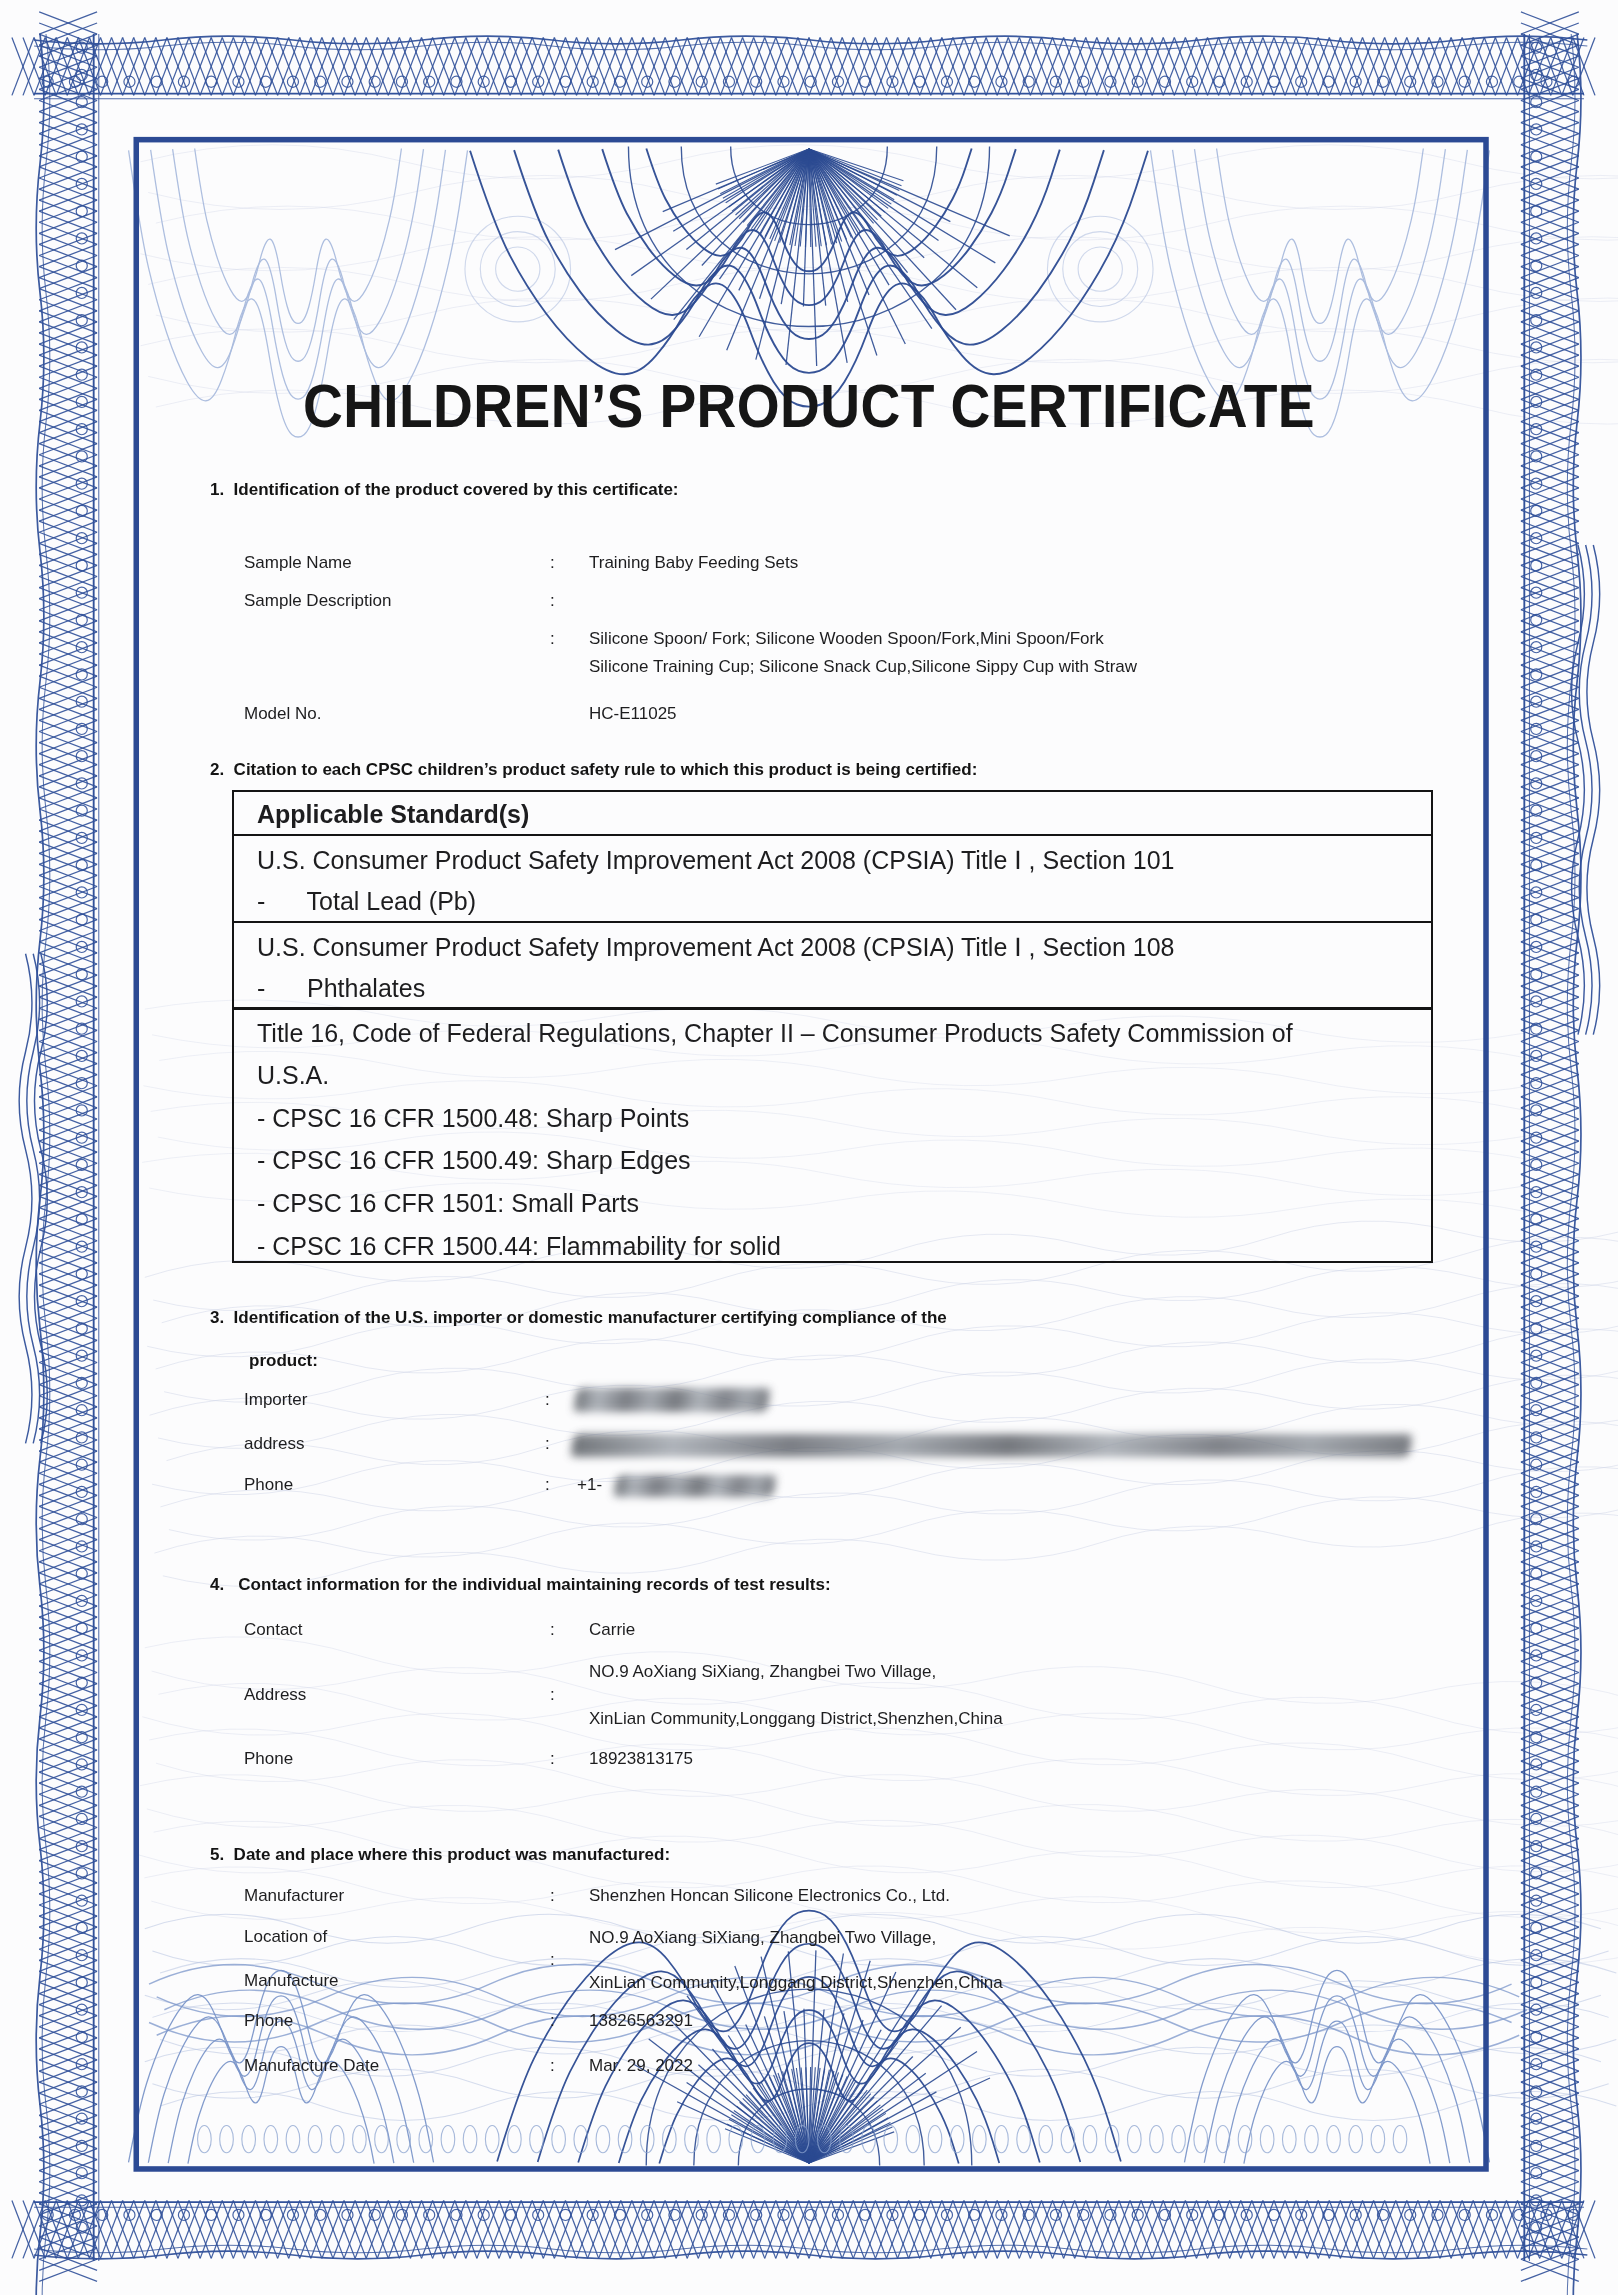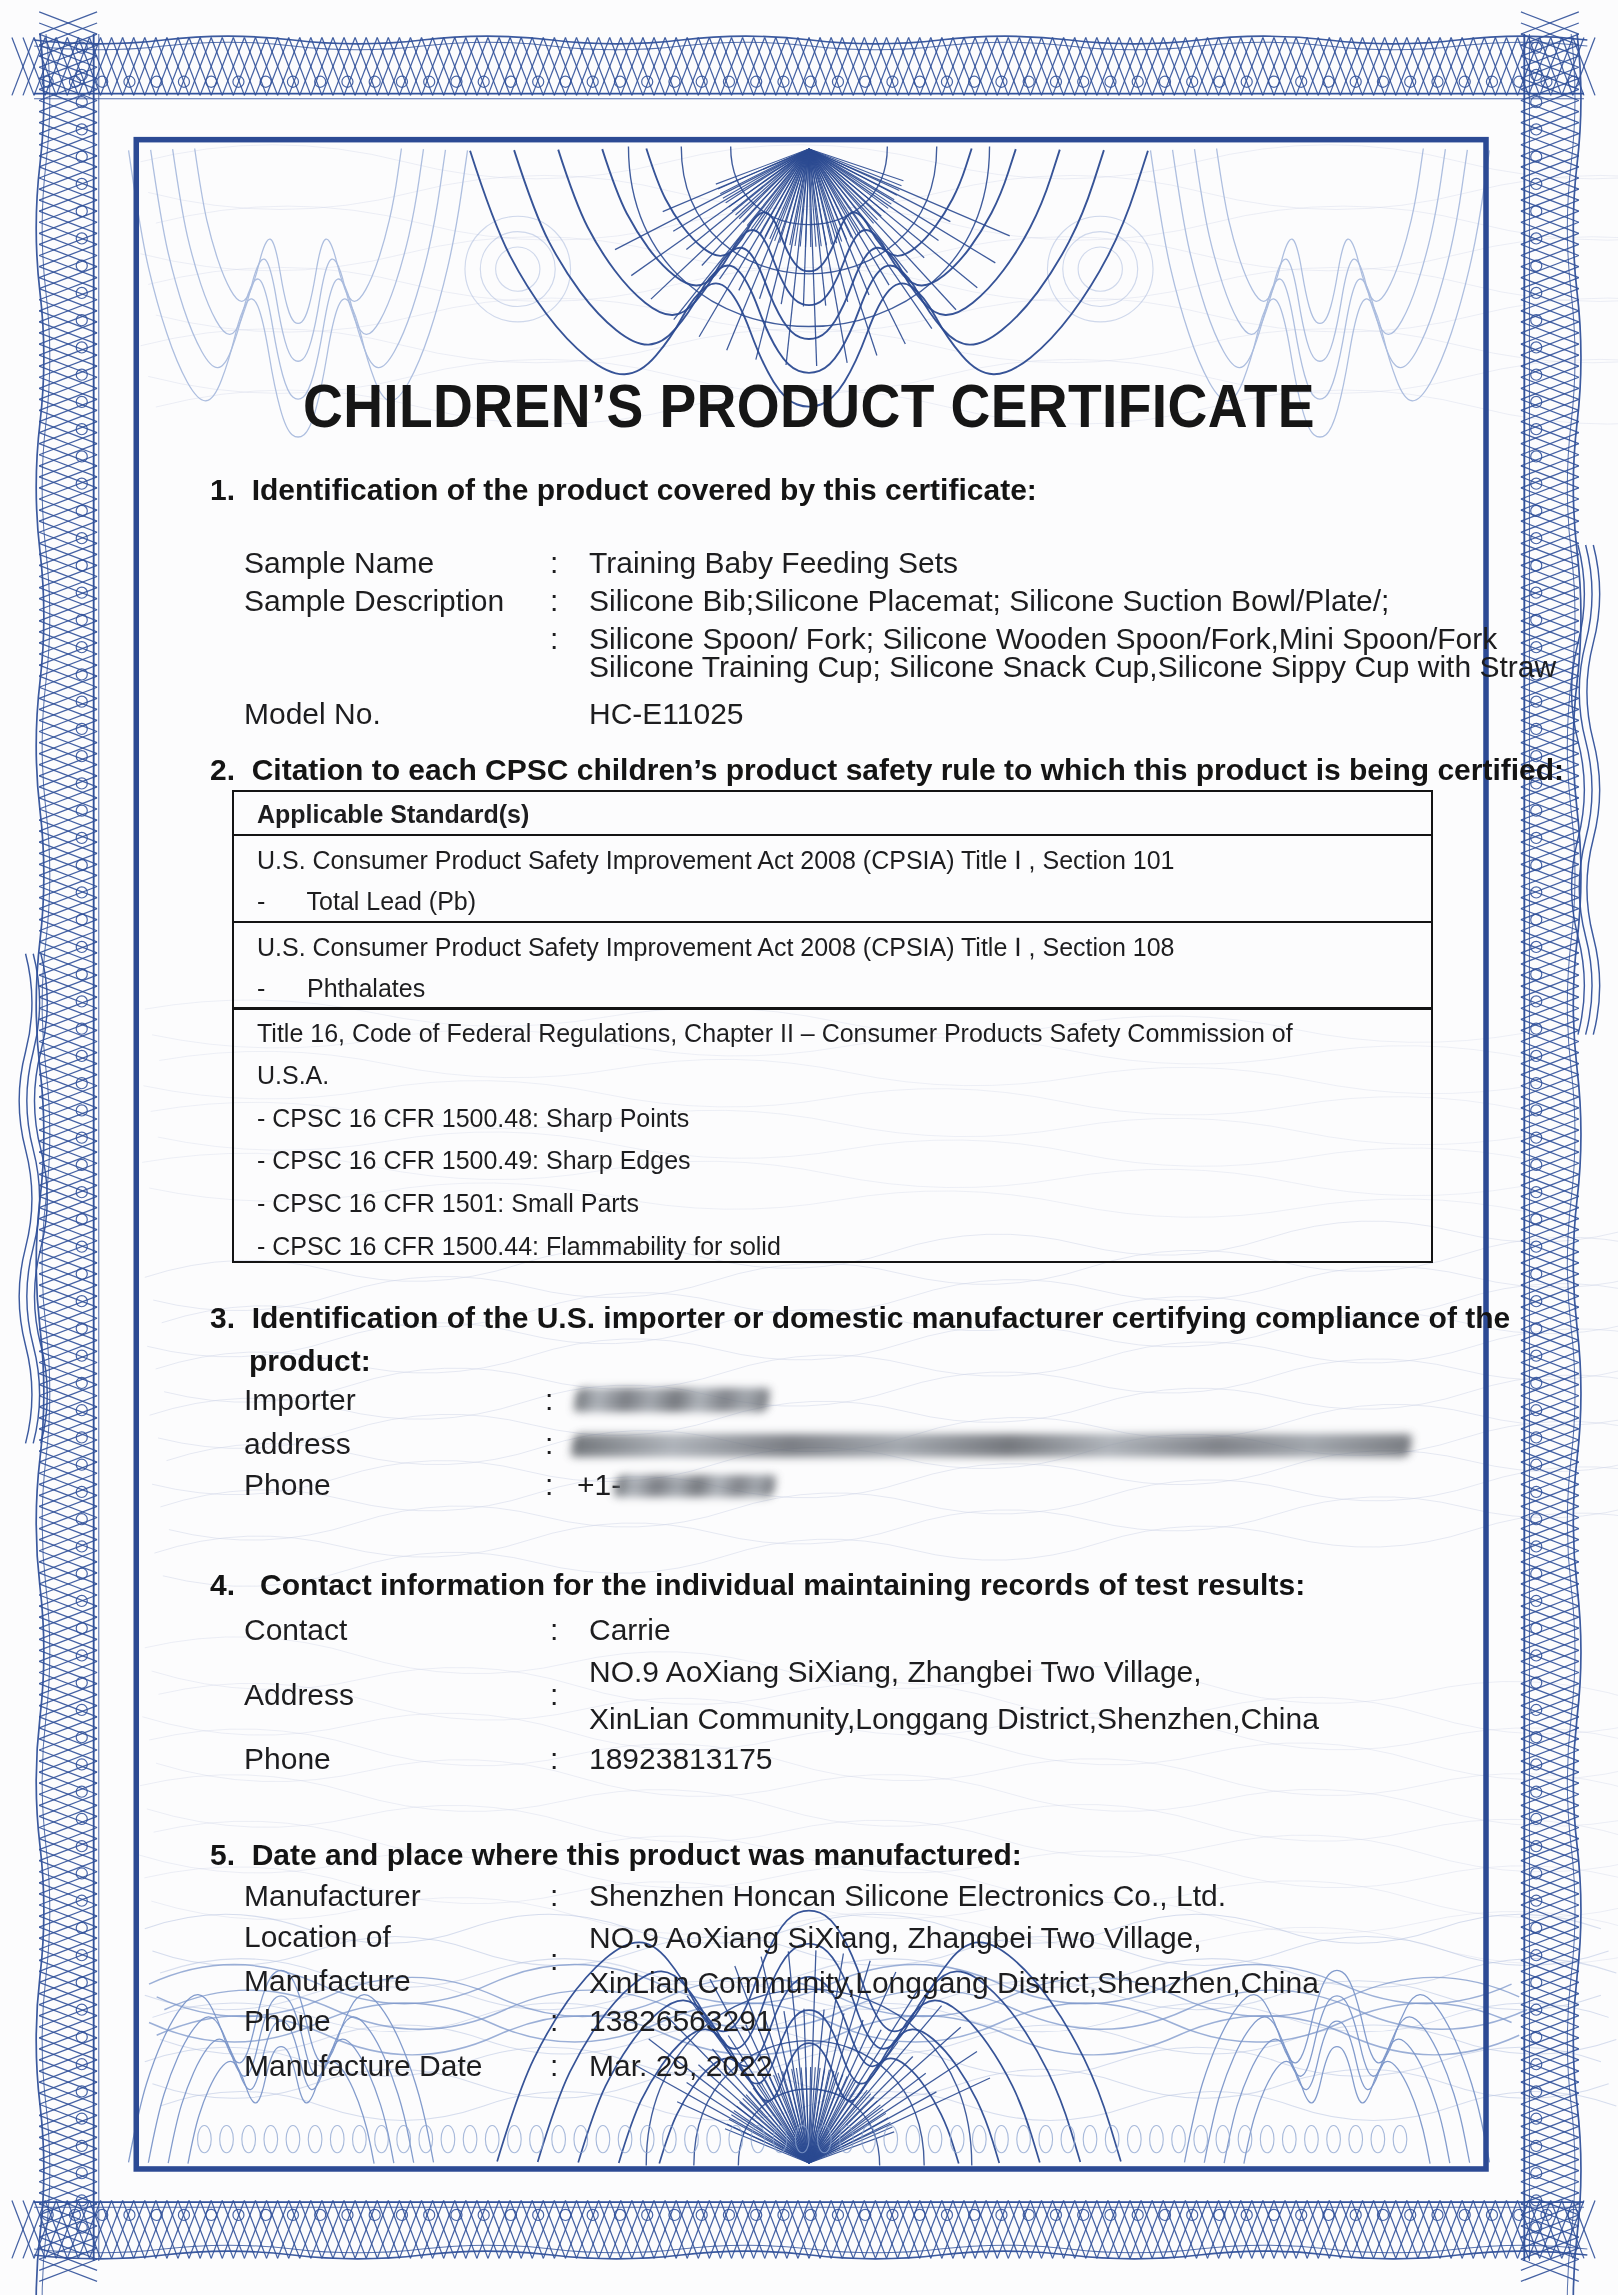--- a/index.html
+++ b/index.html
@@ -6,21 +6,21 @@
   .page{
     position:relative;
     width:1618px;height:2295px;
     background:#fcfcfd;
     overflow:hidden;
     font-family:"Liberation Sans", sans-serif;
     color:#1d1d1f;
   }
   #deco{position:absolute;left:0;top:0;z-index:0;}
   .content{position:absolute;left:0;top:0;width:1304px;height:2295px;z-index:2;}
-  .abs{position:absolute;white-space:pre;font-size:30px;line-height:29px;}
+  .abs{position:absolute;white-space:pre;font-size:17px;line-height:29px;}
   .b{font-weight:bold;}
   .title{
     left:0;top:373px;width:1618px;text-align:center;
     font-size:62px;line-height:66px;font-weight:bold;color:#161616;
     transform:scaleX(0.89);transform-origin:50% 50%;letter-spacing:0.4px;
   }
   .lab{left:244px;}
   .col{left:550px;}
   .val{left:589px;}
   .col3{left:545px;}
@@ -2061,21 +2061,20 @@
     <div class="abs title">CHILDREN’S PRODUCT CERTIFICATE</div>
 
     <div class="abs head" style="top:475px">1.  Identification of the product covered by this certificate:</div>
 
     <div class="abs lab" style="top:548px">Sample Name</div>
     <div class="abs col" style="top:548px">:</div>
     <div class="abs val" style="top:548px">Training Baby Feeding Sets</div>
 
     <div class="abs lab" style="top:586px">Sample Description</div>
     <div class="abs col" style="top:586px">:</div>
-    <div class="abs val" style="top:586px">Silicone Bib;Silicone Placemat; Silicone Suction Bowl/Plate/;</div>
 
     <div class="abs col" style="top:624px">:</div>
     <div class="abs val" style="top:624px">Silicone Spoon/ Fork; Silicone Wooden Spoon/Fork,Mini Spoon/Fork</div>
 
     <div class="abs val" style="top:652px">Silicone Training Cup; Silicone Snack Cup,Silicone Sippy Cup with Straw</div>
 
     <div class="abs lab" style="top:699px">Model No.</div>
     <div class="abs val" style="top:699px">HC-E11025</div>
 
     <div class="abs head" style="top:755px">2.  Citation to each CPSC children’s product safety rule to which this product is being certified:</div>

